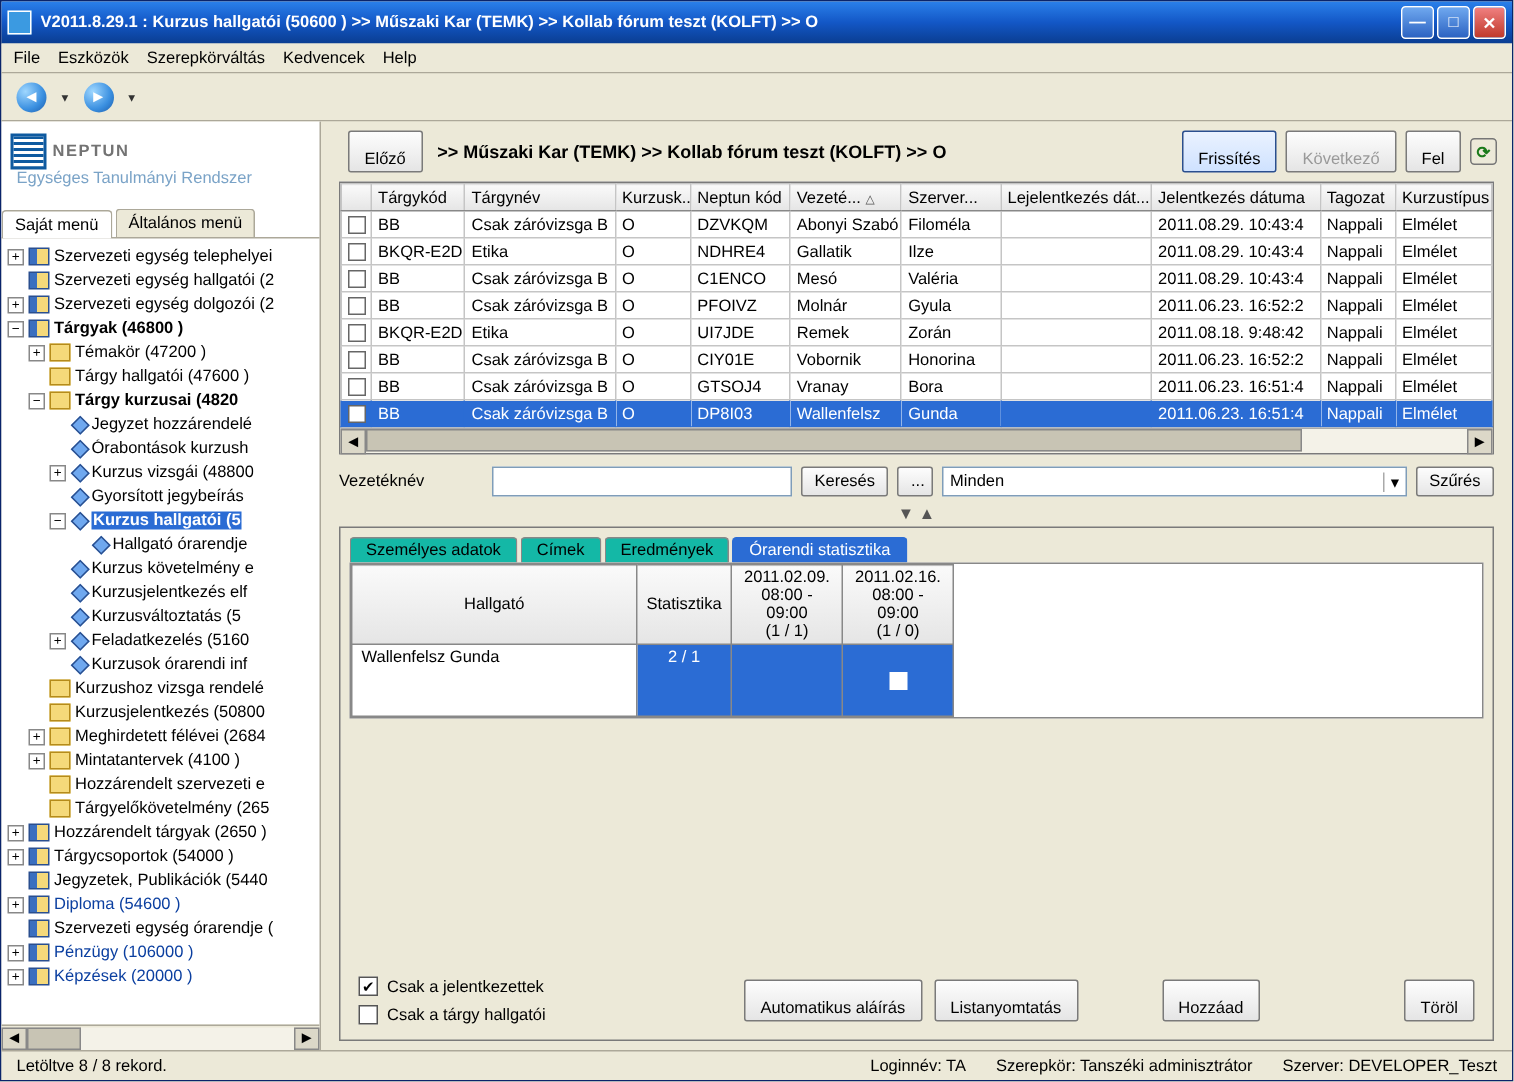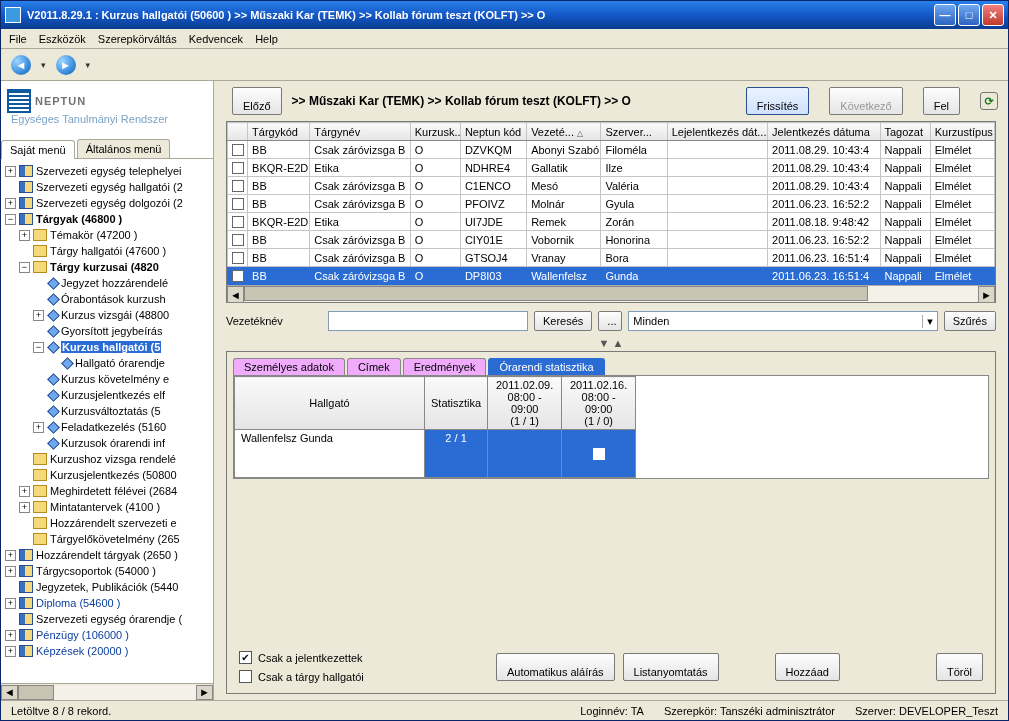--- a/index.html
+++ b/index.html
@@ -49,21 +49,21 @@
   .side-hscroll .thumb { position:absolute;left:0;width:36px;height:15px;background:#c8c4b4;border:1px solid #888; }
 
   
   .main { flex:1; display:flex; flex-direction:column; background:#ece9d8; min-width:0; }
   .crumb-row { display:flex; align-items:center; gap:6px; padding:6px 10px 6px 18px; }
   .btn { border:1px solid #7a7a7a; background:linear-gradient(#fdfdfd,#e5e5e5); padding:12px 10px; height:28px; border-radius:2px; cursor:default; }
   .btn.small{ padding:1px 8px; height:20px; }
   .btn.disabled { color:#999; }
   .btn.primary { border-color:#2a4f8f; background:linear-gradient(#eaf2ff,#cfe2ff); }
   .breadcrumb { flex:1; font-weight:bold; color:#000; padding:0 4px; font-size:12px; }
-  .right-btns{ display:flex; gap:20px; align-items:center; }
+  .right-btns{ display:flex; gap:6px; align-items:center; }
   .refresh-ico{ width:18px;height:18px; border:1px solid #777; border-radius:3px; display:flex;align-items:center;justify-content:center;color:#1a7a1a; font-weight:bold; }
 
   .grid-wrap { margin:0 12px; border:1px solid #7a7a7a; background:#fff; }
   table.grid { width:100%; border-collapse:collapse; table-layout:fixed; }
   table.grid th, table.grid td { border:1px solid #c5c5c5; padding:1px 4px; height:18px; overflow:hidden; white-space:nowrap; text-align:left; font-weight:normal; }
   table.grid th { background:linear-gradient(#fafafa,#e5e5e5); font-weight:normal; border-bottom:1px solid #888; }
   table.grid th .sort-glyph{ font-size:8px; color:#555; padding-left:3px; }
   table.grid tr.sel td { background:#2b6cd4; color:#fff; border-color:#2b6cd4; }
   .row-cb { display:inline-block; width:12px; height:12px; border:1px solid #666; background:#fff; vertical-align:middle; margin-right:4px; }
   .grid-hscroll { height:17px; display:flex; background:#ece9d8; border-top:1px solid #aaa;}
@@ -74,21 +74,21 @@
   .filter-row { display:flex; align-items:center; gap:6px; padding:8px 12px 4px; }
   .filter-row label { width:96px; }
   .txt { border:1px solid #7f9db9; background:#fff; height:20px; padding:0 4px; }
   .select { border:1px solid #7f9db9; background:#fff; height:20px; display:flex; align-items:center; justify-content:space-between; padding:0 4px; }
   .select .dd { border-left:1px solid #aaa; padding-left:4px; }
 
   .splitter { text-align:center; color:#555; padding:2px 0; user-select:none; }
 
   .detail-box { margin:0 12px 6px; border:1px solid #7a7a7a; background:#ece9d8; flex:1; display:flex; flex-direction:column; min-height:0; }
   .detail-tabs { display:flex; padding:6px 6px 0; gap:0; }
-  .dt { border:1px solid #888; border-bottom:none; padding:2px 10px; background:#f0abfc; border-radius:3px 3px 0 0; margin-right:2px; }
+  .dt { border:1px solid #888; border-bottom:none; padding:2px 10px; background:#14b8a6; border-radius:3px 3px 0 0; margin-right:2px; }
   .dt.active { background:#2b6cd4; color:#fff; border-color:#2b6cd4; }
   .stat-table-wrap{ margin:0 6px; background:#fff; border:1px solid #888; }
   table.stat { border-collapse:collapse; }
   table.stat th, table.stat td { border:1px solid #888; padding:2px 6px; text-align:center; vertical-align:middle; }
   table.stat th { background:linear-gradient(#fafafa,#e5e5e5); font-weight:normal; height:46px; }
   table.stat td.name { text-align:left; background:#fff; height:48px; vertical-align:top; }
   table.stat td.bluecell { background:#2b6cd4; color:#fff; height:48px; vertical-align:top; }
   .white-square { display:inline-block; width:12px; height:12px; background:#fff; margin-top:16px; }
 
   .bottom-block{ padding:8px 12px 10px; display:flex; align-items:center; gap:20px; }

